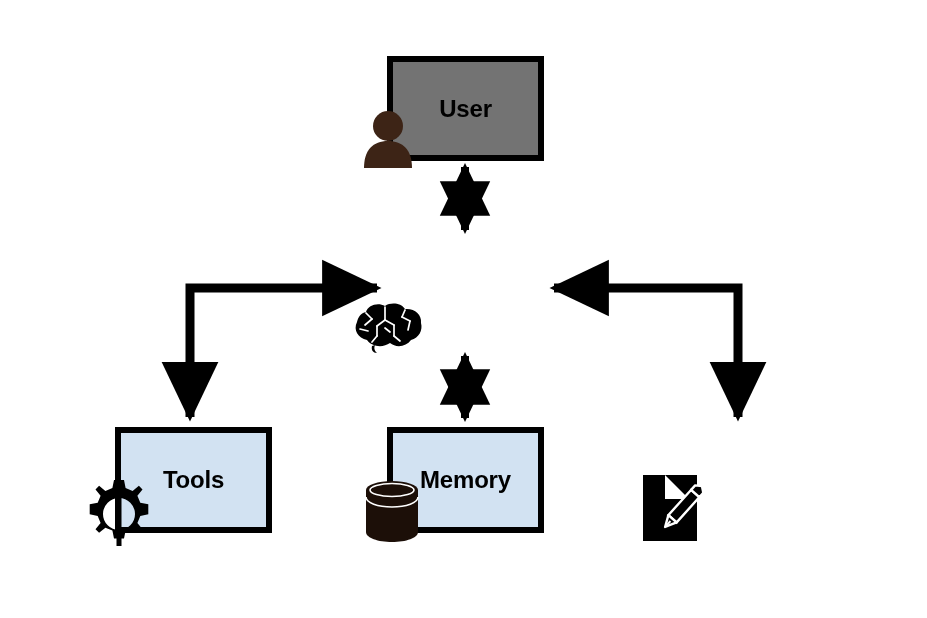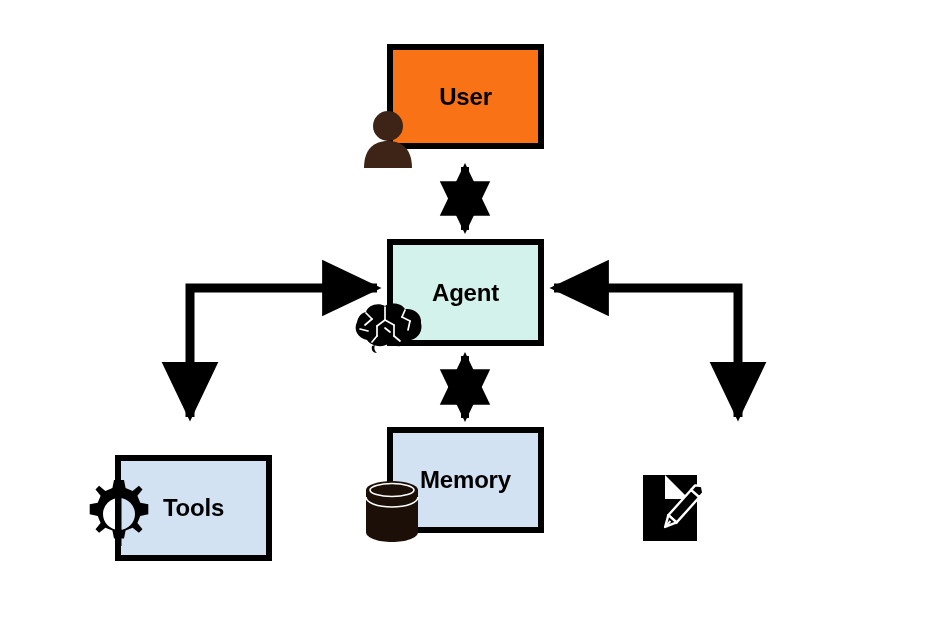--- a/index.html
+++ b/index.html
@@ -73,36 +73,33 @@
 
     <g>
       <path d="M 190,417 L 190,288 L 377,288" fill="none" stroke="#000000" stroke-width="9" marker-start="url(#ah-start)" marker-end="url(#ah)"></path>
     </g>
 
     <g>
       <path d="M 738,417 L 738,288 L 554,288" fill="none" stroke="#000000" stroke-width="9" marker-start="url(#ah-start)" marker-end="url(#ah)"></path>
     </g>
   </svg>
 
-  <div class="node" style="left:387px; top:44px; width:157px; height:105px; background:#f97316;">
+  <div class="node" style="left:387px; top:56px; width:157px; height:105px; background:#737373;">
     <div class="node-label">
       <div>User</div>
     </div>
   </div>
 
   <div class="glyph" style="left:360px; top:108px; width:56px; height:60px;">
     <svg width="56" height="60" viewBox="0 0 56 60" xmlns="http://www.w3.org/2000/svg">
       <circle cx="28" cy="18" r="15" fill="#3d2416"></circle>
       <path d="M4,60 C4,42 13,33 28,33 C43,33 52,42 52,60 Z" fill="#3d2416"></path>
     </svg>
   </div>
 
-  <div class="node" style="left:387px; top:239px; width:157px; height:107px; background:#d4f2ec;">
-    <div class="node-label">Agent</div>
-  </div>
 
   <div class="glyph" style="left:352px; top:302px; width:72px; height:52px;">
     <svg width="72" height="52" viewBox="0 0 72 52" xmlns="http://www.w3.org/2000/svg">
       <path d="M14,10 C16,3 26,0 33,4 C39,0 49,1 53,7 C62,6 70,12 69,21
                C71,28 67,36 59,38 C54,45 44,46 38,41 C31,46 20,45 15,38
                C6,36 1,28 5,20 C6,15 9,11 14,10 Z" fill="#000000"></path>
       <path d="M20,44 C19,48 21,51 25,51 C22,48 22,46 23,43 Z" fill="#000000"></path>
       <g stroke="#ffffff" stroke-width="1.7" fill="none" stroke-linecap="round">
         <path d="M33,5 L33,18"></path>
         <path d="M33,18 L25,24"></path>
@@ -115,21 +112,21 @@
         <path d="M50,15 L58,19"></path>
         <path d="M58,19 L56,28"></path>
         <path d="M8,27 L16,29"></path>
         <path d="M25,34 L20,40"></path>
         <path d="M42,34 L48,39"></path>
         <path d="M33,26 L38,30"></path>
       </g>
     </svg>
   </div>
 
-  <div class="node" style="left:115px; top:427px; width:157px; height:106px; background:#d2e2f2;margin-top:28px;">
+  <div class="node" style="left:115px; top:427px; width:157px; height:106px; background:#d2e2f2;">
     <div class="node-label">Tools</div>
   </div>
 
   <div class="glyph" style="left:83px; top:478px; width:72px; height:72px;">
     <svg width="72" height="72" viewBox="0 0 72 72" xmlns="http://www.w3.org/2000/svg">
       <path fill="#000000" fill-rule="evenodd" d="
         M36,2
         l5.0,0 l1.6,8.0 l7.0,2.9 l6.3,-5.1 l3.6,3.6 l-5.1,6.3 l2.9,7.0 l8.0,1.6
         l0,5.0 l0,5.0 l-8.0,1.6 l-2.9,7.0 l5.1,6.3 l-3.6,3.6 l-6.3,-5.1 l-7.0,2.9
         l-1.6,8.0 l-5.0,0 l-5.0,0 l-1.6,-8.0 l-7.0,-2.9 l-6.3,5.1 l-3.6,-3.6

